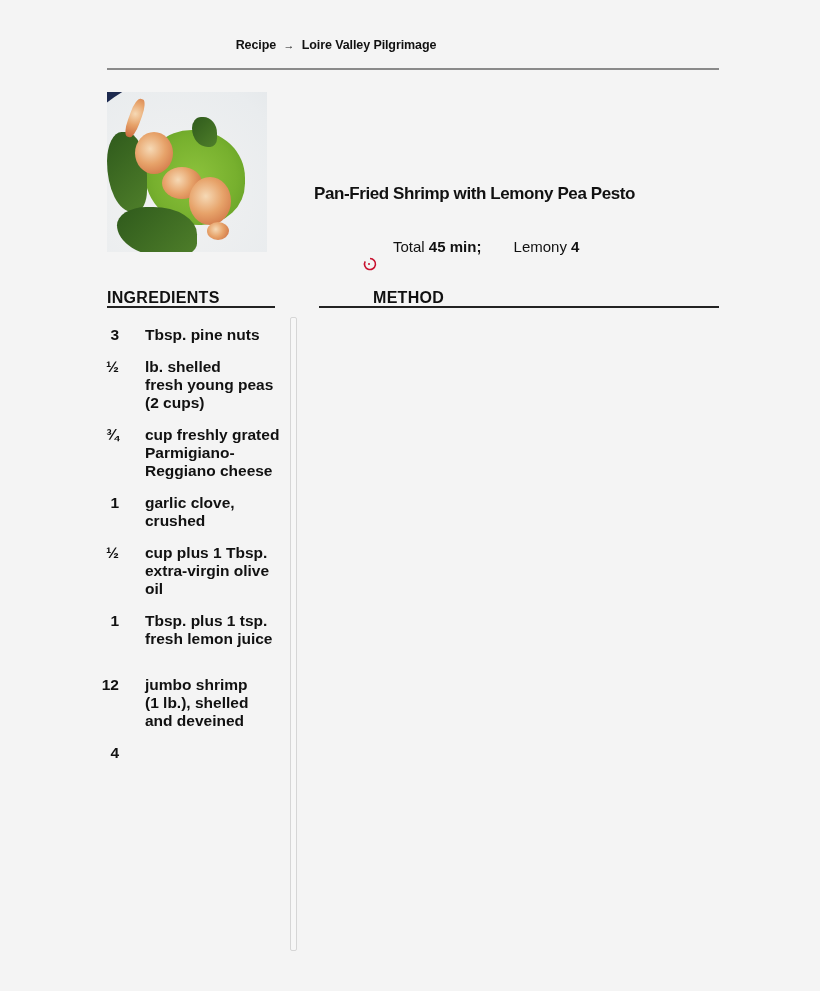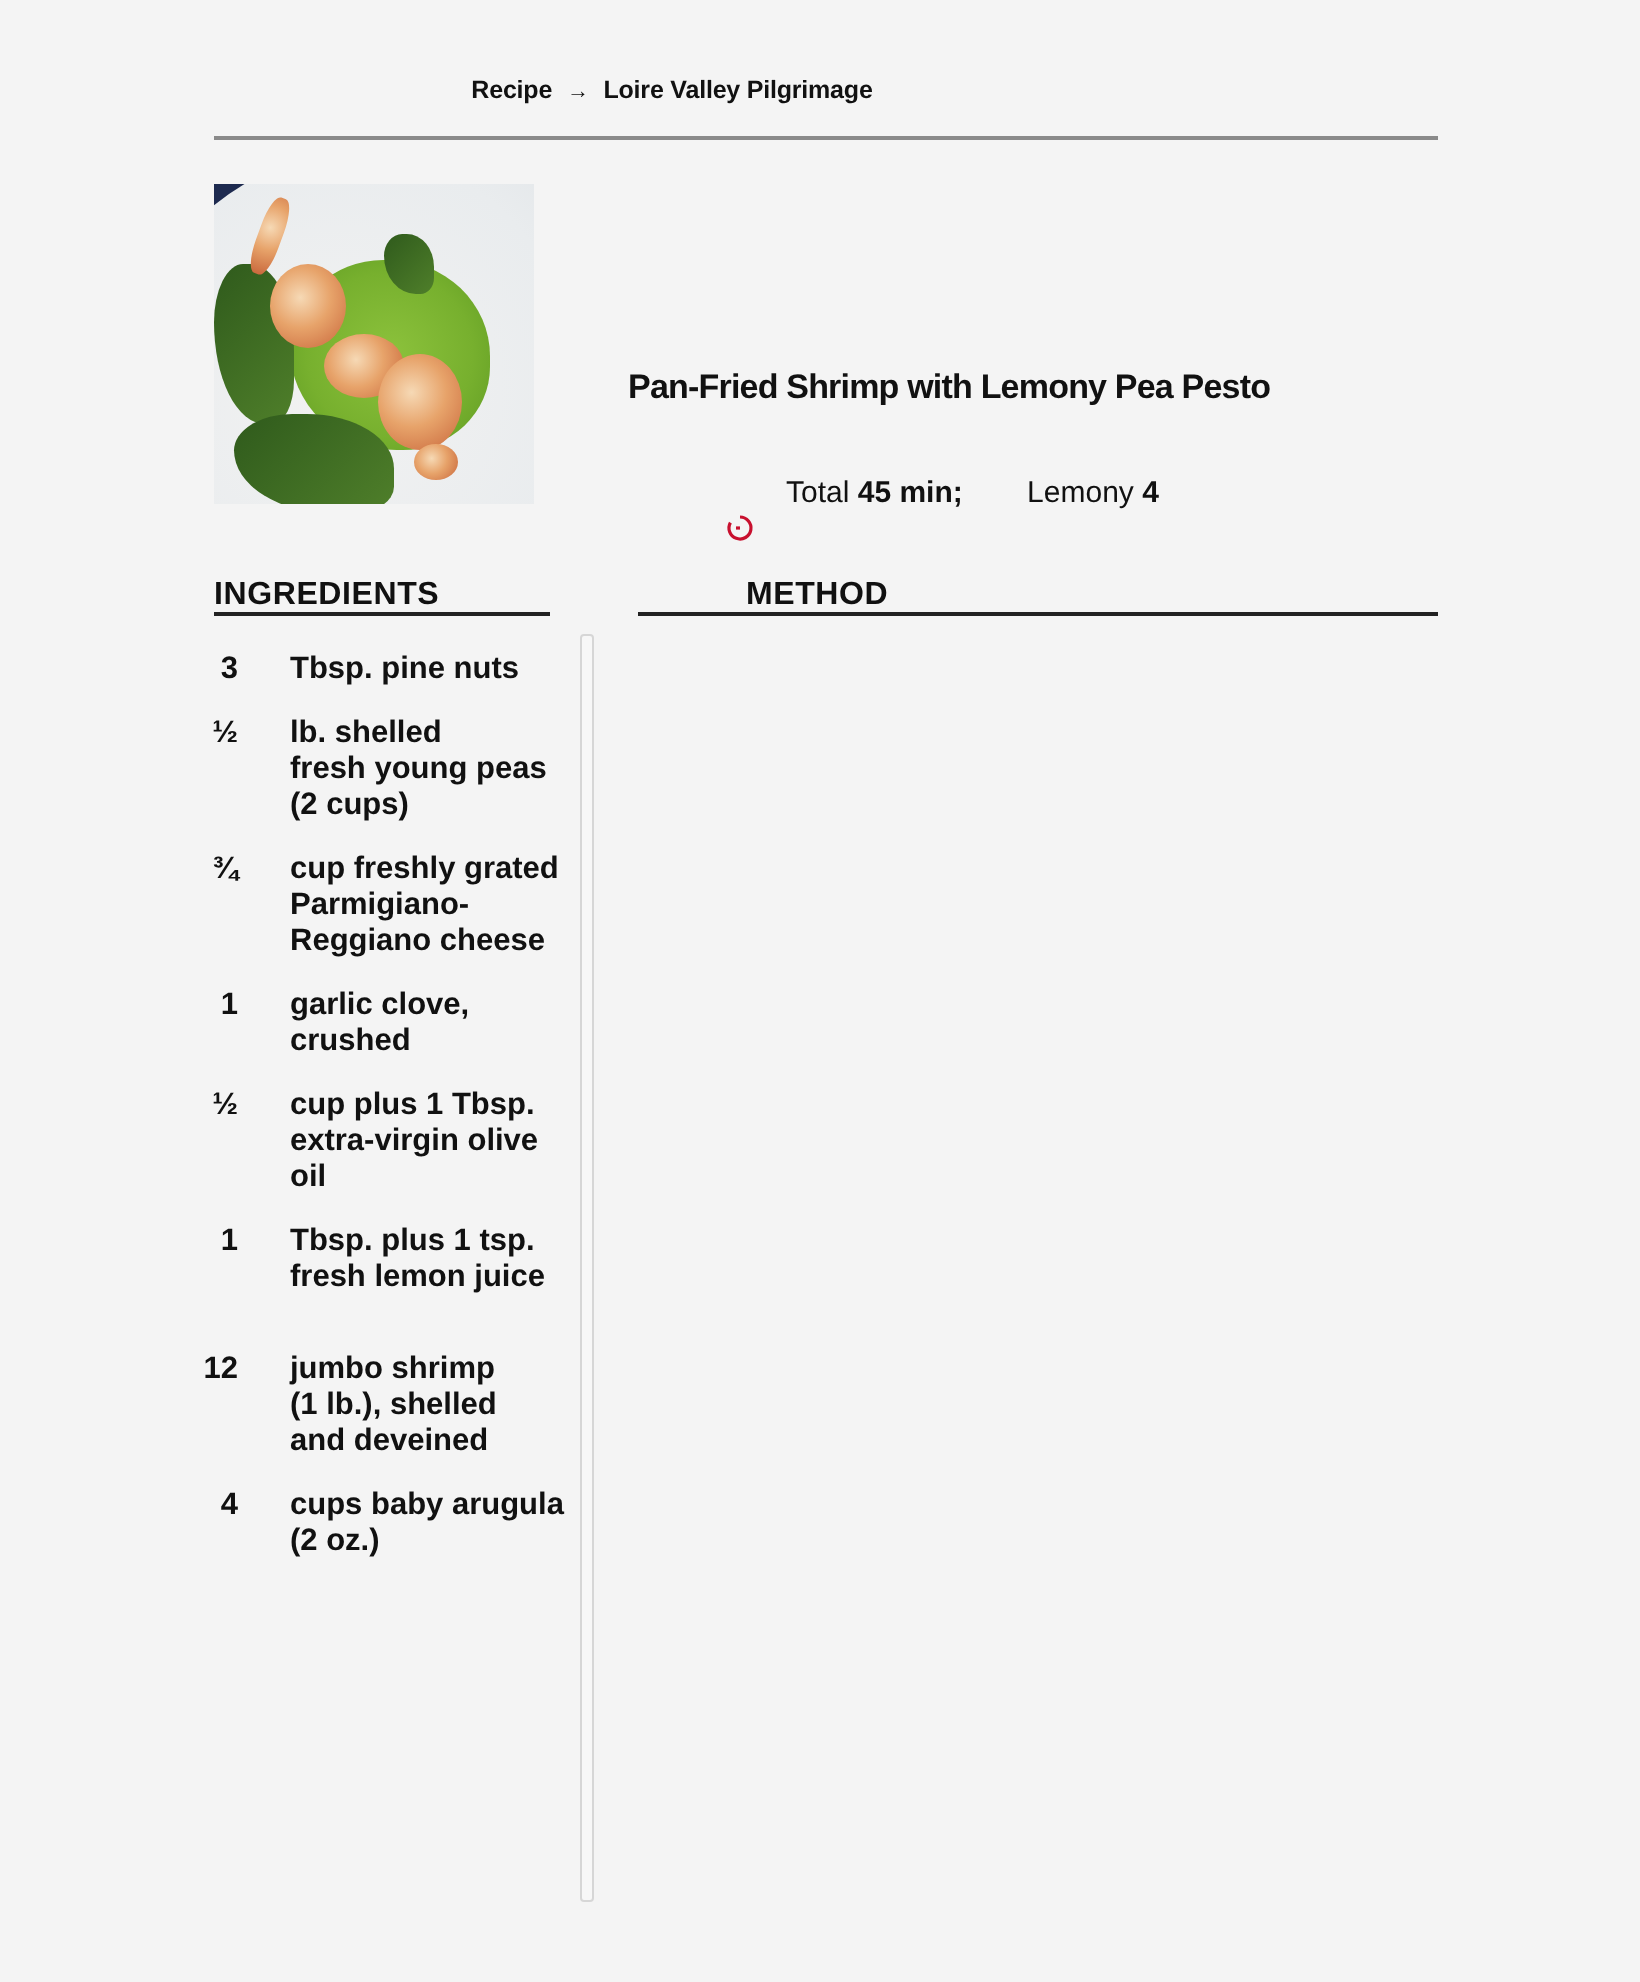--- a/index.html
+++ b/index.html
@@ -145,20 +145,18 @@
       <span class="qty"></span>
     </li>
   <li class="ingredient">
       <span class="qty">12</span>
       <span class="desc">jumbo shrimp
 (1 lb.), shelled
 and deveined</span>
     </li>
   <li class="ingredient">
       <span class="qty">4</span>
-      <span class="desc">cups baby arugula
-(2 oz.)</span>
     </li>
 </ul>
 
 <div class="scrollbar"></div>
 
 <div style="position:absolute;top:316px;left:319px;width:400px;height:630px;"></div>
 
 </body></html>

